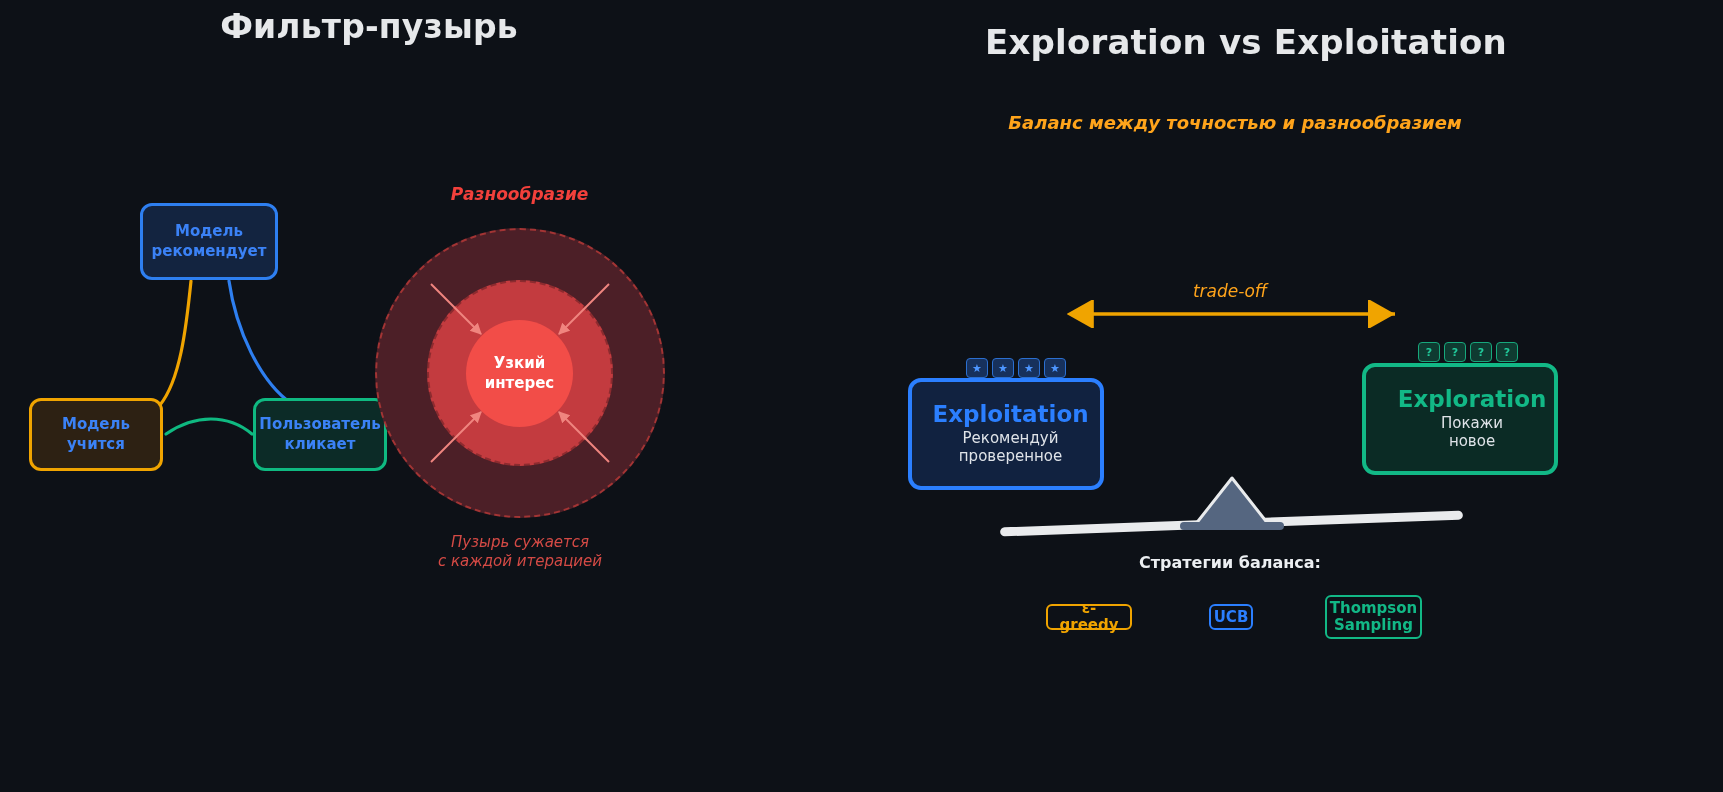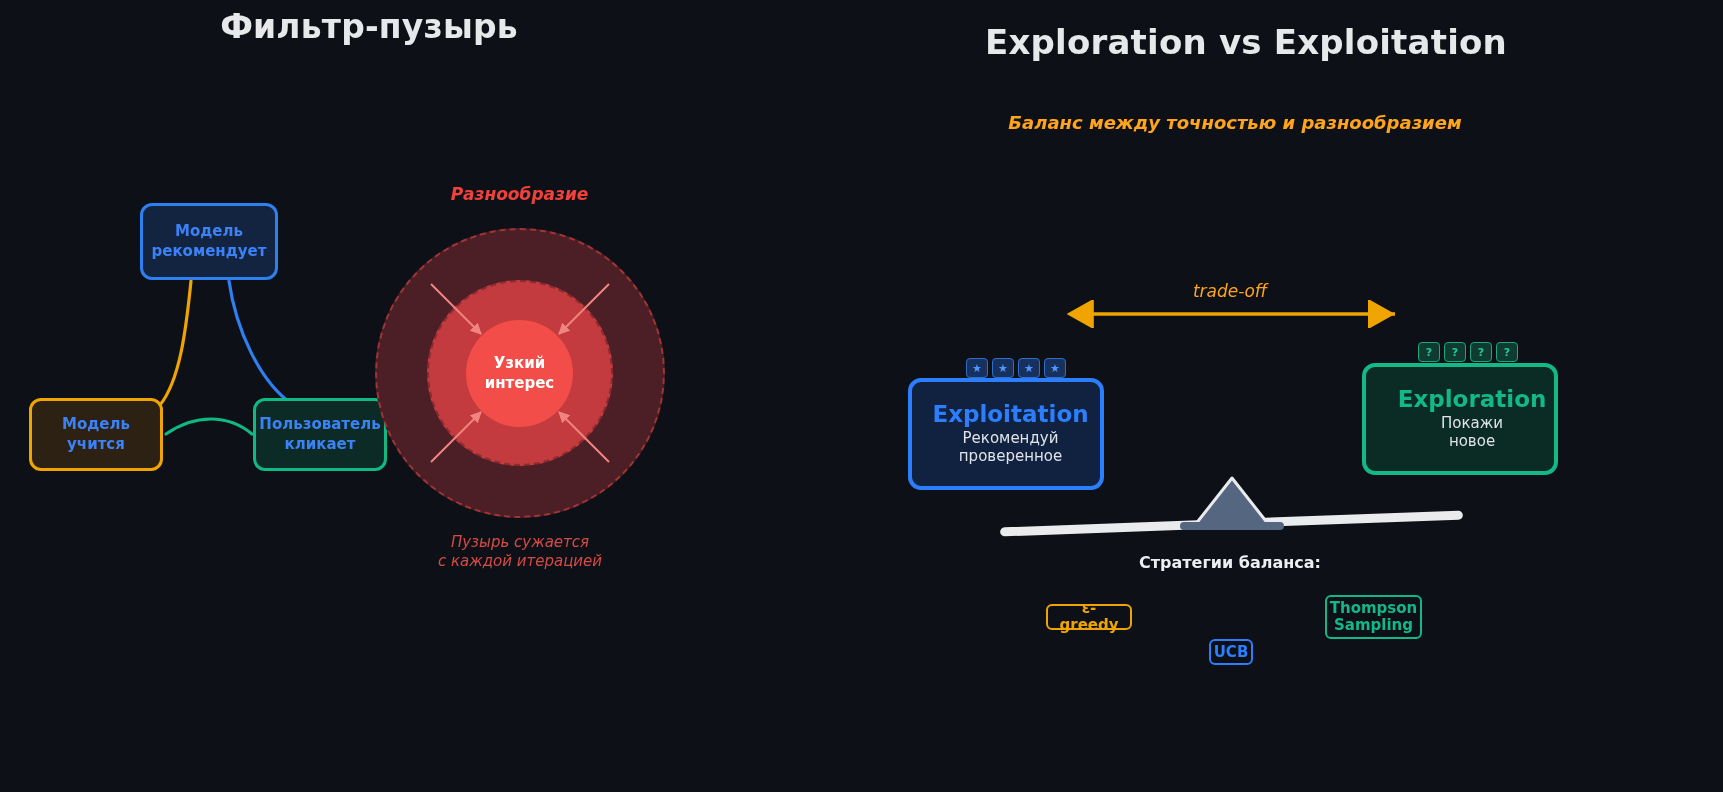--- a/index.html
+++ b/index.html
@@ -250,21 +250,21 @@
     line-height: 1.12;
     padding: 8px 7px;
     white-space: pre-line;
   }
   #badge-eps {
     left: 1046px; top: 604px; width: 86px; height: 26px;
     border-color: #f0a400; color: #f0a400;
   }
   #badge-ucb {
     left: 1209px; top: 604px; width: 44px; height: 26px;
-    border-color: #2b7fff; color: #2b7fff; margin-top: 35px;
+    border-color: #2b7fff; color: #2b7fff;
   }
   #badge-thompson {
     left: 1325px; top: 595px; width: 97px; height: 44px;
     border-color: #12b886; color: #12b886;
   }
 
   
   #left-connectors {
     position: absolute;
     left: 0; top: 0; width: 740px; height: 792px;

